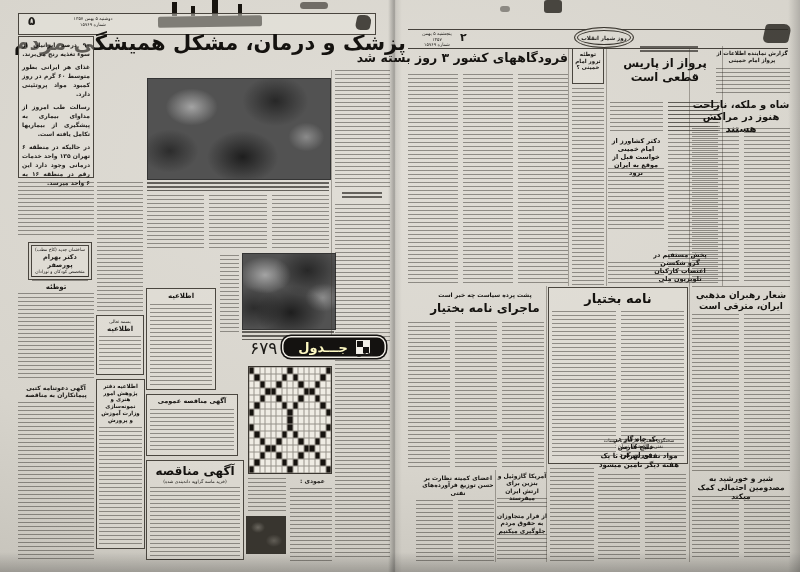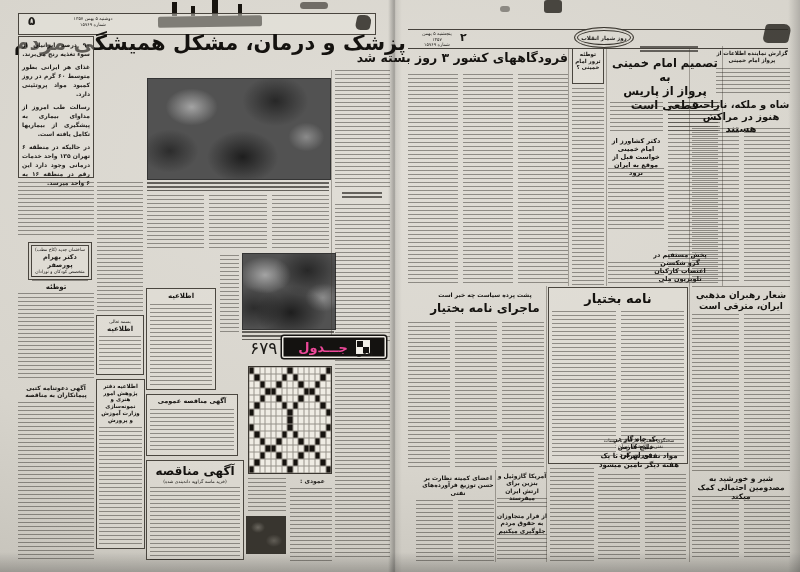--- a/index.html
+++ b/index.html
@@ -25,21 +25,21 @@
       radial-gradient(30px 24px at 87% 58%, rgba(228,223,212,.4), transparent 60%),
       radial-gradient(48px 36px at 12% 72%, rgba(22,19,15,.6), transparent 60%);}
   .blob{background-color:#28251f;opacity:.9;
     background-image:radial-gradient(10px 8px at 30% 30%, rgba(200,195,185,.35), transparent 70%),
       radial-gradient(12px 9px at 70% 65%, rgba(190,185,175,.3), transparent 70%);}
   .stain{background:#17140f;}
   .lede{font-weight:bold;font-size:6px;line-height:1.5;text-align:justify;margin:0 0 4px 0;}
   .tiny{font-size:4.5px;line-height:1.25;}
   .badge{border:1px solid #3a362f;border-radius:50%;box-shadow:inset 0 0 0 2px #d7d4cc, inset 0 0 0 3px #3a362f;
     display:flex;align-items:center;justify-content:center;background:#dcd9d1;}
-  #cwtitle{background:#141210;color:#ec4899;border-radius:2px;
+  #cwtitle{background:#141210;color:#fef9c3;border-radius:9px;
     box-shadow:0 0 0 1.5px #141210, inset 0 0 0 1.5px #efece5;
     display:flex;align-items:center;justify-content:center;gap:8px;}
   .checker{width:12px;height:12px;border:1px solid #efece5;
     background:conic-gradient(#f3f0e9 0 25%, #141210 25% 50%, #f3f0e9 50% 75%, #141210 75%);}
   #cwgrid{display:grid;grid-template-columns:repeat(15,1fr);grid-template-rows:repeat(15,1fr);
     background:#efece4;border:1.5px solid #3c3832;}
   .cwc{box-shadow:inset 0 0 0 0.5px #97928a;}
   .cwc.blk{background:#16130f;}
   .fold{background:linear-gradient(90deg, rgba(0,0,0,0) 0%, rgba(0,0,0,.28) 45%, rgba(0,0,0,.08) 55%, rgba(0,0,0,0) 100%);}
   .edge-b{background:linear-gradient(180deg, rgba(0,0,0,0), rgba(0,0,0,.22));}
@@ -399,21 +399,20 @@
 
     <div class="abs vl" style="left:568px;top:48px;height:238px;"></div>
     <div class="abs box" style="left:572px;top:48px;width:32px;height:36px;padding:2px;box-sizing:border-box;">
       <div class="hl" style="font-size:5.5px;">توطئه ترور امام خمینی ؟</div>
     </div>
     <div class="abs ft" style="left:572px;top:88px;width:32px;height:198px;"></div>
     <div class="abs vl" style="left:606px;top:48px;height:238px;"></div>
 
     <div class="abs ftd" style="left:640px;top:46px;width:58px;height:6px;"></div>
     <div class="abs hl" style="left:610px;top:56px;width:110px;font-size:11.5px;">
-      <div>تصمیم امام خمینی به</div>
       <div>پرواز از پاریس قطعی است</div>
     </div>
     <div class="abs cols" style="left:610px;top:102px;width:110px;height:32px;">
       <div class="ft"></div>
         <div class="ft"></div>
     </div>
     <div class="abs hl" style="left:608px;top:138px;width:56px;font-size:6.5px;">دکتر کشاورز از امام خمینی خواست قبل از موقع به ایران نرود</div>
     <div class="abs ft" style="left:608px;top:168px;width:56px;height:62px;"></div>
     <div class="abs hl" style="left:608px;top:252px;width:56px;font-size:6.5px;padding-left:44px;">پخش مستقیم در گرو شکستن اعتصاب کارکنان تلویزیون ملی</div>
     <div class="abs ft" style="left:608px;top:262px;width:56px;height:24px;"></div>

